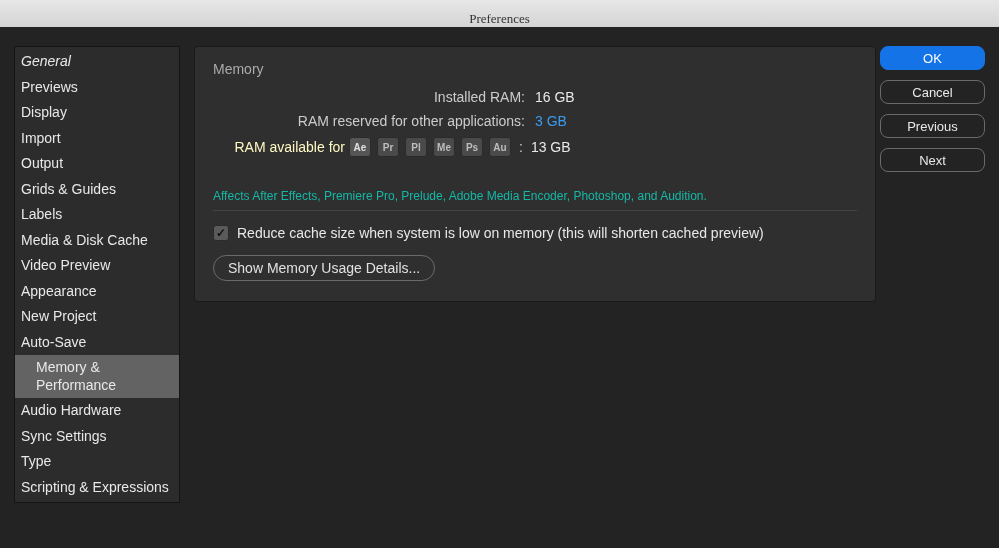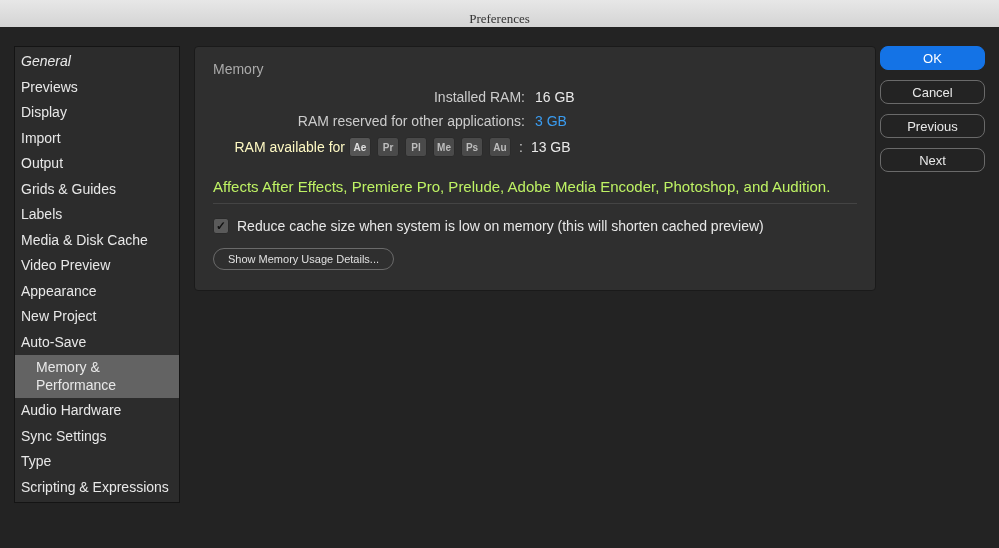--- a/index.html
+++ b/index.html
@@ -100,24 +100,24 @@
       font-size: 10px;
       font-weight: 600;
       display: flex;
       align-items: center;
       justify-content: center;
       border: 1px solid #2b2b2b;
     }
     .app-icon.ae { background: #555; color: #e0e0e0; }
     .colon { margin: 0 8px; color: #ccc; }
     .note {
-      color: #bef264;
-      font-size: 15px;
+      color: #14b8a6;
+      font-size: 12px;
       line-height: 1.35;
-      margin-top: 20px;
+      margin-top: 31px;
       margin-bottom: 6px;
     }
     .divider {
       border: none;
       border-top: 1px solid #444;
       margin: 6px 0 14px 0;
     }
     .checkrow {
       display: flex;
       align-items: center;
@@ -136,21 +136,21 @@
       color: #111;
       font-size: 12px;
       font-weight: 700;
     }
     .pill-button {
       border: 1px solid #6a6a6a;
       background: transparent;
       color: #e0e0e0;
       border-radius: 14px;
       padding: 4px 14px;
-      font-size: 11px;
+      font-size: 14px;
       cursor: pointer;
     }
     .right-buttons {
       width: 105px;
       display: flex;
       flex-direction: column;
       gap: 10px;
     }
     .btn {
       height: 24px;

